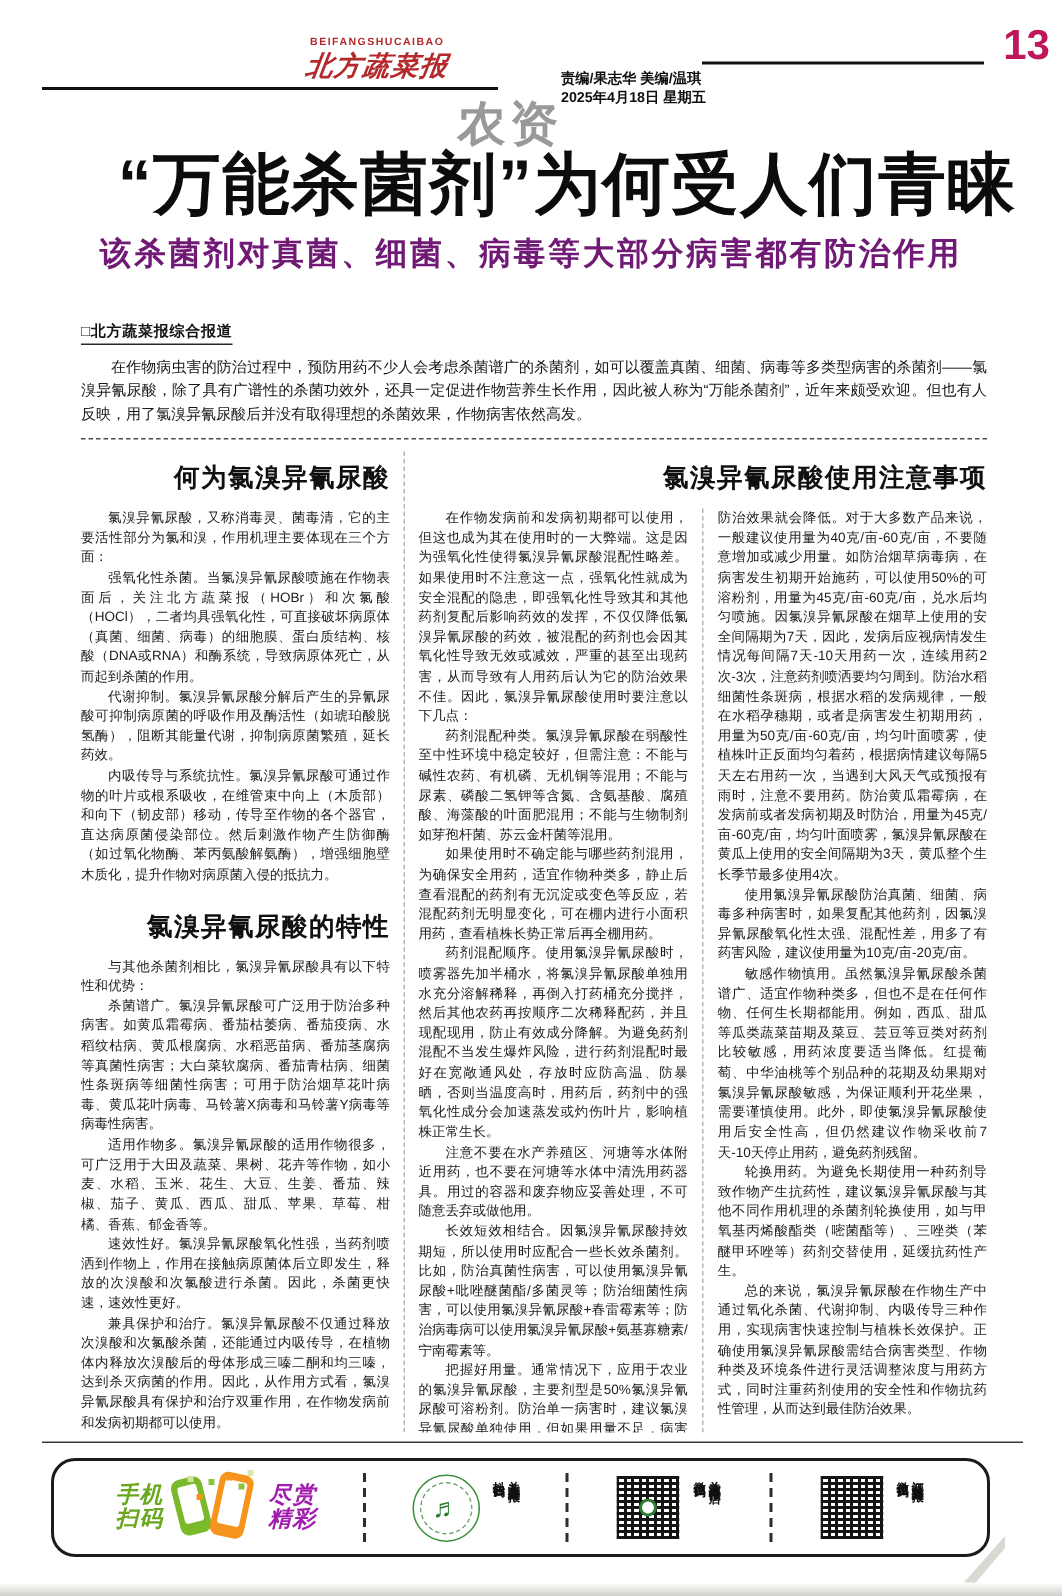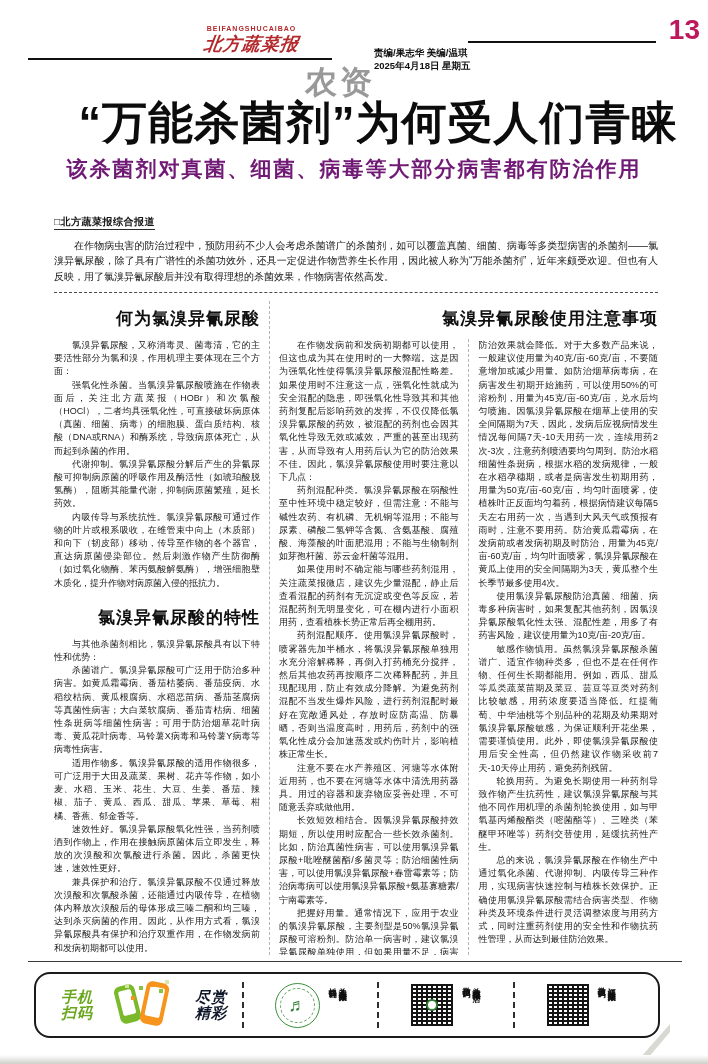--- a/index.html
+++ b/index.html
@@ -47,25 +47,25 @@
     letter-spacing:1px;}
   .col-heading.second{margin-top:16px;}
   .para{margin:0;font-size:9px;line-height:13.2px;text-align:justify;text-indent:2em;color:#1b1b1b;}
   .two-col{column-count:2;column-gap:20px;column-rule:1px dashed #b3b3b3;}
 
   .end-rule{margin:6px 26px 0 28px;border-top:1.5px solid #3a3a3a;}
 
   
   .footer-box{position:relative;margin:10px 48px 0 34px;height:56px;border:2.5px solid #1b1b1b;
     border-radius:16px;background:#fff;display:flex;align-items:center;padding:3px 10px;}
-  .promo{flex:0 0 196px;display:flex;align-items:center;justify-content:center;gap:20px;height:100%;}
+  .promo{flex:0 0 196px;display:flex;align-items:center;justify-content:center;gap:4px;height:100%;}
   .promo-word{font-weight:900;font-style:italic;font-size:15px;line-height:16px;letter-spacing:1px;}
   .promo-word span{display:block;}
   .green-w{color:#6aa71e;}
-  .orange-w{color:#0f172a;}
+  .orange-w{color:#a21caf;}
   .phones{position:relative;width:62px;height:50px;flex:0 0 auto;}
   .phone{position:absolute;border-radius:6px;}
   .phone.g{left:4px;top:5px;width:21px;height:38px;background:#7ab929;transform:rotate(-14deg);}
   .phone.o{left:30px;top:2px;width:23px;height:43px;background:#f7941d;transform:rotate(12deg);}
   .phone::after{content:"";position:absolute;left:4px;top:5px;right:4px;bottom:8px;background:#fff;
     border-radius:2px;}
   .pixels{position:absolute;left:26px;top:6px;width:4px;height:4px;background:#8bc53f;
     box-shadow:12px -3px 0 #f7941d,20px 3px 0 #8bc53f,-8px 10px 0 #f7941d,26px -6px 0 #d9e8a8,
       -14px -2px 0 #cfe59a;}
   .qr-sec{flex:1 1 0;display:flex;align-items:center;justify-content:center;gap:7px;
@@ -141,21 +141,21 @@
             <p class="para">兼具保护和治疗。氯溴异氰尿酸不仅通过释放次溴酸和次氯酸杀菌，还能通过内吸传导，在植物体内释放次溴酸后的母体形成三嗪二酮和均三嗪，达到杀灭病菌的作用。因此，从作用方式看，氯溴异氰尿酸具有保护和治疗双重作用，在作物发病前和发病初期都可以使用。</p>
             <p class="para">选择性不强。许多杀菌剂使用时具有很强的选择性，只针对某些特定的病害防治效果好，而对其他病害没有效果。但氯溴异氰尿酸是一种广谱型杀菌剂，对真菌、细菌、病毒等大部分病害都有防治作用，对病害选择性不强。生产中，当病害发生，即使对发病症状不识别，喷洒氯溴异氰尿酸也能取得较好的防治效果。</p>
           </div>
       </div>
       <div class="vrule"></div>
       <div class="col-right">
         <h3 class="col-heading">氯溴异氰尿酸使用注意事项</h3>
         <div class="two-col">
             <p class="para">在作物发病前和发病初期都可以使用，但这也成为其在使用时的一大弊端。这是因为强氧化性使得氯溴异氰尿酸混配性略差。如果使用时不注意这一点，强氧化性就成为安全混配的隐患，即强氧化性导致其和其他药剂复配后影响药效的发挥，不仅仅降低氯溴异氰尿酸的药效，被混配的药剂也会因其氧化性导致无效或减效，严重的甚至出现药害，从而导致有人用药后认为它的防治效果不佳。因此，氯溴异氰尿酸使用时要注意以下几点：</p>
             <p class="para">药剂混配种类。氯溴异氰尿酸在弱酸性至中性环境中稳定较好，但需注意：不能与碱性农药、有机磷、无机铜等混用；不能与尿素、磷酸二氢钾等含氮、含氨基酸、腐殖酸、海藻酸的叶面肥混用；不能与生物制剂如芽孢杆菌、苏云金杆菌等混用。</p>
-            <p class="para">如果使用时不确定能与哪些药剂混用，关注蔬菜报微店，建议先少量混配，静止后查看混配的药剂有无沉淀或变色等反应，若混配药剂无明显变化，可在棚内进行小面积用药，查看植株长势正常后再全棚用药。</p>
+            <p class="para">如果使用时不确定能与哪些药剂混用，为确保安全用药，适宜作物种类多，静止后查看混配的药剂有无沉淀或变色等反应，若混配药剂无明显变化，可在棚内进行小面积用药，查看植株长势正常后再全棚用药。</p>
             <p class="para">药剂混配顺序。使用氯溴异氰尿酸时，喷雾器先加半桶水，将氯溴异氰尿酸单独用水充分溶解稀释，再倒入打药桶充分搅拌，然后其他农药再按顺序二次稀释配药，并且现配现用，防止有效成分降解。为避免药剂混配不当发生爆炸风险，进行药剂混配时最好在宽敞通风处，存放时应防高温、防暴晒，否则当温度高时，用药后，药剂中的强氧化性成分会加速蒸发或灼伤叶片，影响植株正常生长。</p>
             <p class="para">注意不要在水产养殖区、河塘等水体附近用药，也不要在河塘等水体中清洗用药器具。用过的容器和废弃物应妥善处理，不可随意丢弃或做他用。</p>
             <p class="para">长效短效相结合。因氯溴异氰尿酸持效期短，所以使用时应配合一些长效杀菌剂。比如，防治真菌性病害，可以使用氯溴异氰尿酸+吡唑醚菌酯/多菌灵等；防治细菌性病害，可以使用氯溴异氰尿酸+春雷霉素等；防治病毒病可以使用氯溴异氰尿酸+氨基寡糖素/宁南霉素等。</p>
             <p class="para">把握好用量。通常情况下，应用于农业的氯溴异氰尿酸，主要剂型是50%氯溴异氰尿酸可溶粉剂。防治单一病害时，建议氯溴异氰尿酸单独使用，但如果用量不足，病害防治效果就会降低。对于大多数产品来说，一般建议使用量为40克/亩-60克/亩，不要随意增加或减少用量。如防治烟草病毒病，在病害发生初期开始施药，可以使用50%的可溶粉剂，用量为45克/亩-60克/亩，兑水后均匀喷施。因氯溴异氰尿酸在烟草上使用的安全间隔期为7天，因此，发病后应视病情发生情况每间隔7天-10天用药一次，连续用药2次-3次，注意药剂喷洒要均匀周到。防治水稻细菌性条斑病，根据水稻的发病规律，一般在水稻孕穗期，或者是病害发生初期用药，用量为50克/亩-60克/亩，均匀叶面喷雾，使植株叶正反面均匀着药，根据病情建议每隔5天左右用药一次，当遇到大风天气或预报有雨时，注意不要用药。防治黄瓜霜霉病，在发病前或者发病初期及时防治，用量为45克/亩-60克/亩，均匀叶面喷雾，氯溴异氰尿酸在黄瓜上使用的安全间隔期为3天，黄瓜整个生长季节最多使用4次。</p>
             <p class="para">使用氯溴异氰尿酸防治真菌、细菌、病毒多种病害时，如果复配其他药剂，因氯溴异氰尿酸氧化性太强、混配性差，用多了有药害风险，建议使用量为10克/亩-20克/亩。</p>
             <p class="para">敏感作物慎用。虽然氯溴异氰尿酸杀菌谱广、适宜作物种类多，但也不是在任何作物、任何生长期都能用。例如，西瓜、甜瓜等瓜类蔬菜苗期及菜豆、芸豆等豆类对药剂比较敏感，用药浓度要适当降低。红提葡萄、中华油桃等个别品种的花期及幼果期对氯溴异氰尿酸敏感，为保证顺利开花坐果，需要谨慎使用。此外，即使氯溴异氰尿酸使用后安全性高，但仍然建议作物采收前7天-10天停止用药，避免药剂残留。</p>
             <p class="para">轮换用药。为避免长期使用一种药剂导致作物产生抗药性，建议氯溴异氰尿酸与其他不同作用机理的杀菌剂轮换使用，如与甲氧基丙烯酸酯类（嘧菌酯等）、三唑类（苯醚甲环唑等）药剂交替使用，延缓抗药性产生。</p>
             <p class="para">总的来说，氯溴异氰尿酸在作物生产中通过氧化杀菌、代谢抑制、内吸传导三种作用，实现病害快速控制与植株长效保护。正确使用氯溴异氰尿酸需结合病害类型、作物种类及环境条件进行灵活调整浓度与用药方式，同时注重药剂使用的安全性和作物抗药性管理，从而达到最佳防治效果。</p>
           </div>
       </div>

